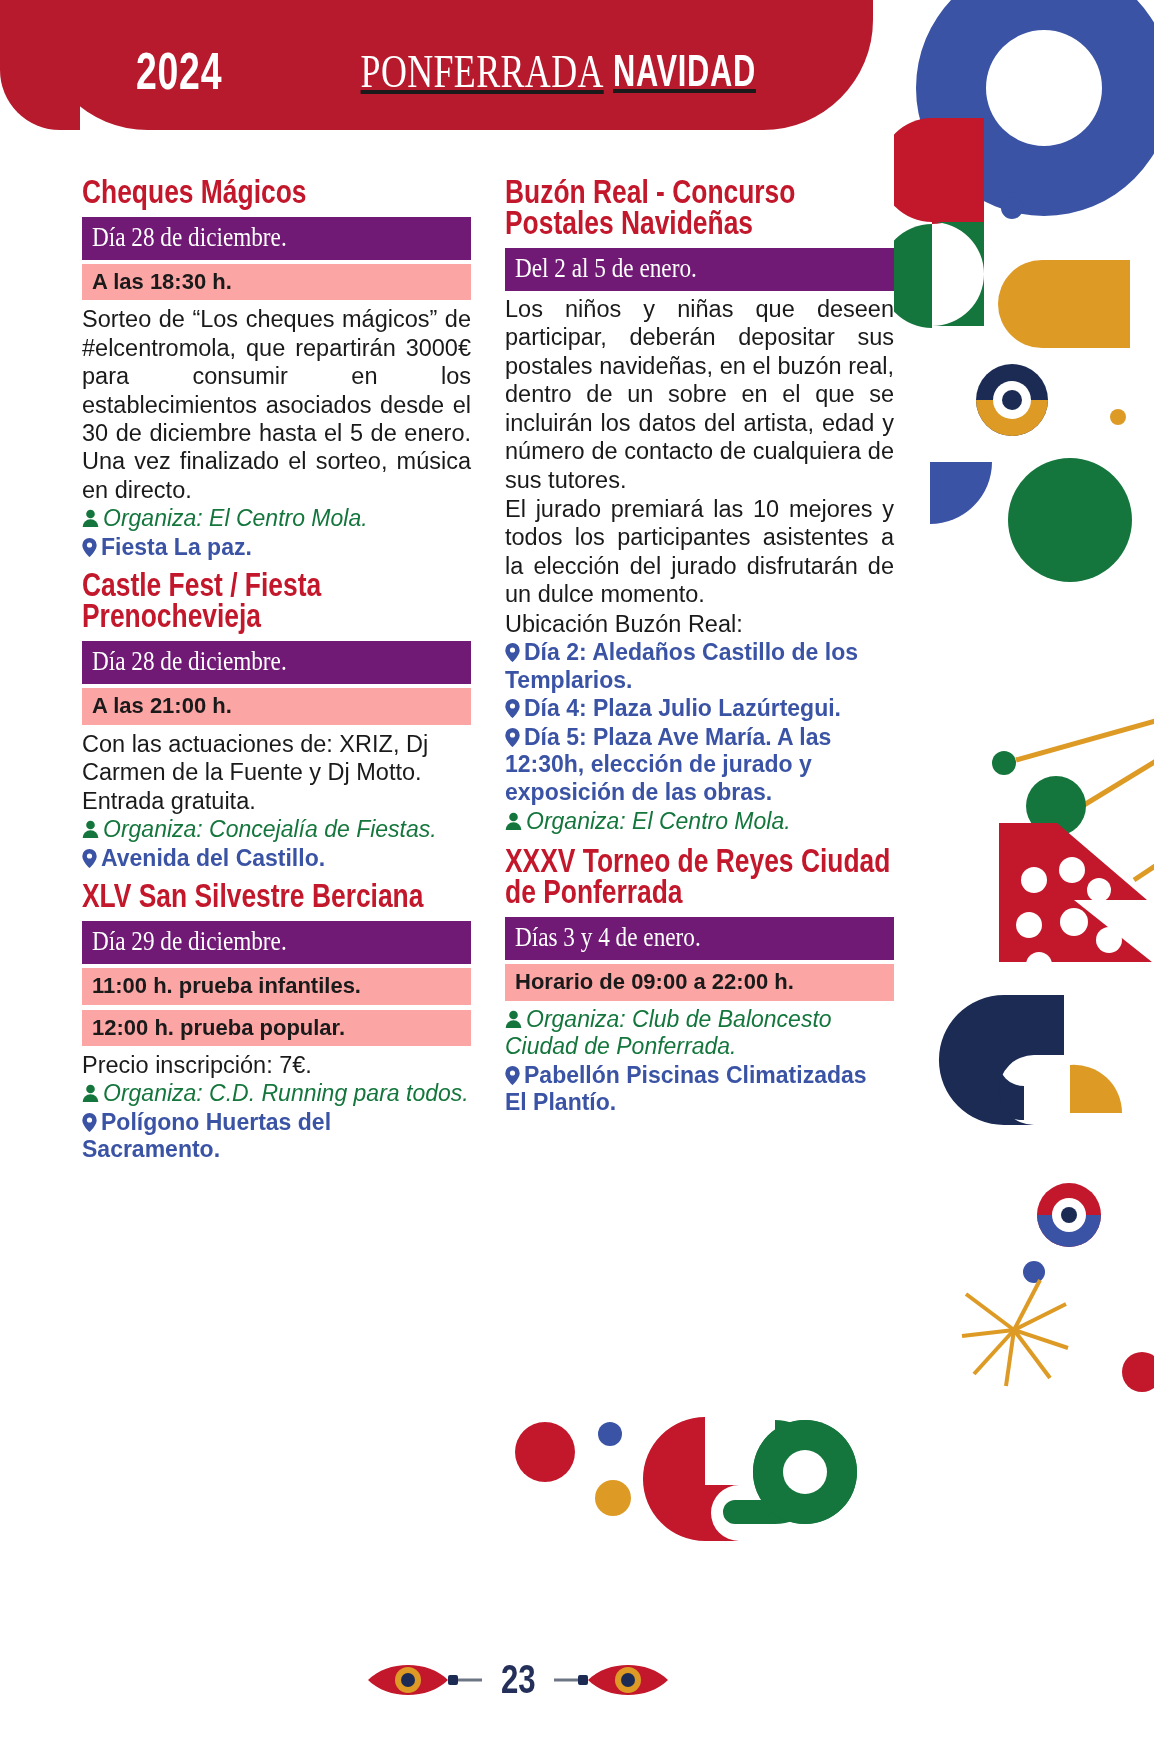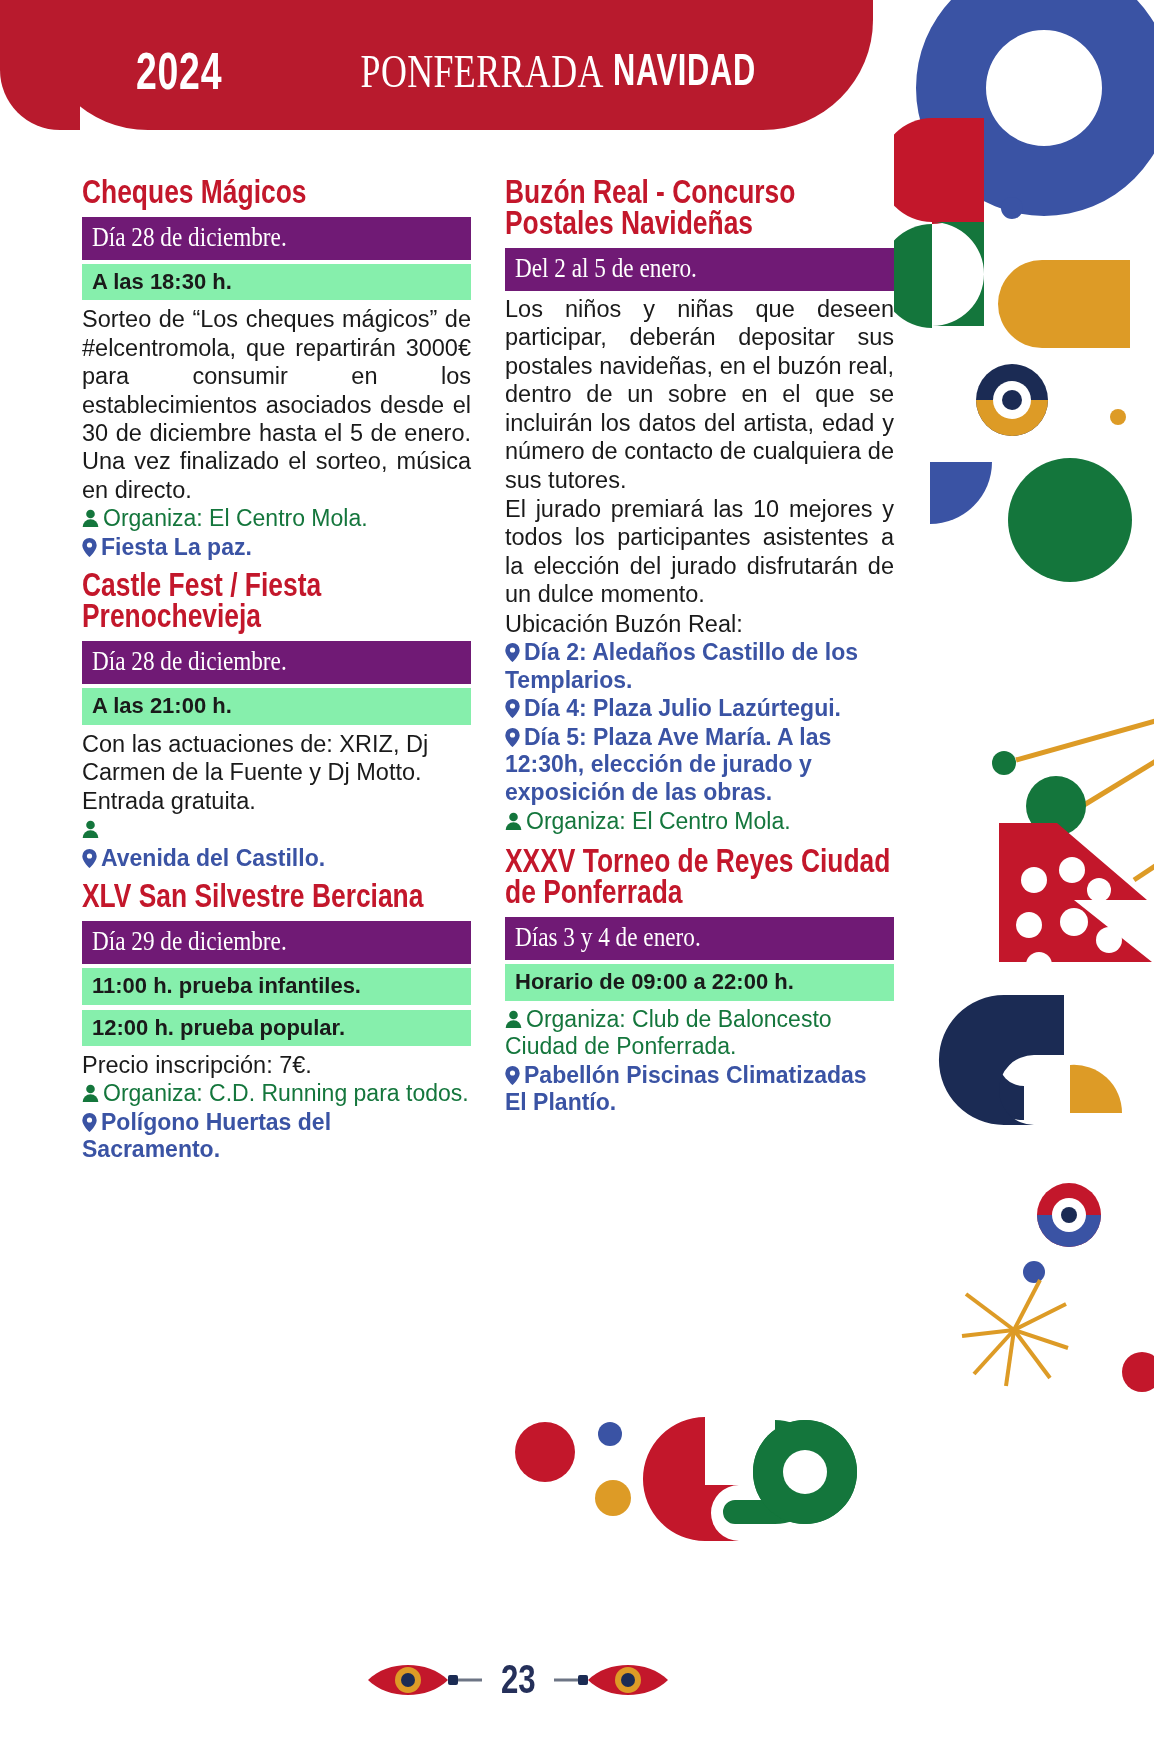--- a/index.html
+++ b/index.html
@@ -22,21 +22,21 @@
   .header-inner{
     position:absolute; left:0; top:60px; width:100%; height:130px;
     display:flex; align-items:center; justify-content:space-between;
     padding:12px 56px 0 98px;
   }
   .year{
     color:#fff; font-size:52px; font-weight:bold; letter-spacing:1px;
     font-family:"Liberation Sans Narrow","Liberation Sans",sans-serif;
     transform:scaleX(.72); transform-origin:left center;
   }
-  .brand{ display:flex; align-items:flex-start; white-space:nowrap; }
+  .brand{ display:flex; align-items:center; white-space:nowrap;text-decoration:underline; }
   .brand-serif{
     color:#fff; font-size:46px; font-family:"Liberation Serif", serif;
     letter-spacing:.5px; transform:scaleX(.78); transform-origin:right center;
   }
   .brand-bold{
     color:#fff; font-size:44px; font-weight:bold; margin-left:9px;
     font-family:"Liberation Sans", sans-serif;
     transform:scaleX(.70); transform-origin:left center; letter-spacing:1px;
   }
 
@@ -55,31 +55,31 @@
     width:125%; letter-spacing:0px; margin-bottom:10px;
   }
   .date-bar{
     background:#701a75; color:#ffffff;
     font-family:"Liberation Serif", serif;
     font-size:27px; line-height:1.0; padding:7px 4px 9px 10px;
     margin-bottom:4px; white-space:nowrap; overflow:hidden;
   }
   .date-bar span{ display:inline-block; transform:scaleX(.86); transform-origin:left center; }
   .time-bar{
-    background:#86efac; color:#1a1a1a; font-weight:bold;
+    background:#fca5a5; color:#1a1a1a; font-weight:bold;
     font-size:22px; line-height:1.15; padding:5px 8px 6px 10px;
     margin-bottom:5px;
   }
   .body-txt{
     font-size:23.5px; line-height:1.21; text-align:justify;
     color:#1a1a1a; margin-bottom:1px;
   }
   .body-txt.nj{ text-align:left; }
   .org-line{
-    color:#14763c; font-size:23px; line-height:1.2;
+    color:#14763c; font-style:italic; font-size:23px; line-height:1.2;
     display:block; margin-bottom:1px;
   }
   .loc-line{
     color:#3a53a4; font-weight:bold; font-size:23px; line-height:1.2;
     display:block; margin-bottom:1px;
   }
   .ic{ display:inline-block; vertical-align:-2px; margin-right:4px; }
   .ic svg{ display:block; }
 
   
@@ -208,21 +208,21 @@
     </div>
 
     <div class="ev" style="margin-top:8px;">
       <div class="ev-title">Castle Fest / Fiesta Prenochevieja</div>
       <div class="date-bar"><span>Día 28 de diciembre.</span></div>
       <div class="time-bar">A las 21:00 h.</div>
       <div class="body-txt nj">Con las actuaciones de: XRIZ, Dj Carmen de la Fuente y Dj Motto. Entrada gratuita.</div>
       <span class="org-line"><span class="ic"><svg width="17" height="19" viewBox="0 0 17 19">
               <circle cx="8.5" cy="5" r="4.3" fill="#14763c"></circle>
               <path d="M0.7 18 a7.8 7.8 0 0 1 15.6 0 z" fill="#14763c"></path>
-            </svg></span></span>
+            </svg></span><span>Organiza: Concejalía de Fiestas.</span></span>
       <span class="loc-line"><span class="ic"><svg width="15" height="19" viewBox="0 0 15 19">
               <path d="M7.5 0 A7.2 7.2 0 0 0 0.3 7.2 C0.3 12.5 7.5 19 7.5 19 S14.7 12.5 14.7 7.2 A7.2 7.2 0 0 0 7.5 0 z" fill="#3a53a4"></path>
               <circle cx="7.5" cy="7" r="2.6" fill="#ffffff"></circle>
             </svg></span><span>Avenida del Castillo.</span></span>
     </div>
 
     <div class="ev" style="margin-top:8px;">
       <div class="ev-title">XLV San Silvestre Berciana</div>
       <div class="date-bar"><span>Día 29 de diciembre.</span></div>
       <div class="time-bar">11:00 h. prueba infantiles.</div>

